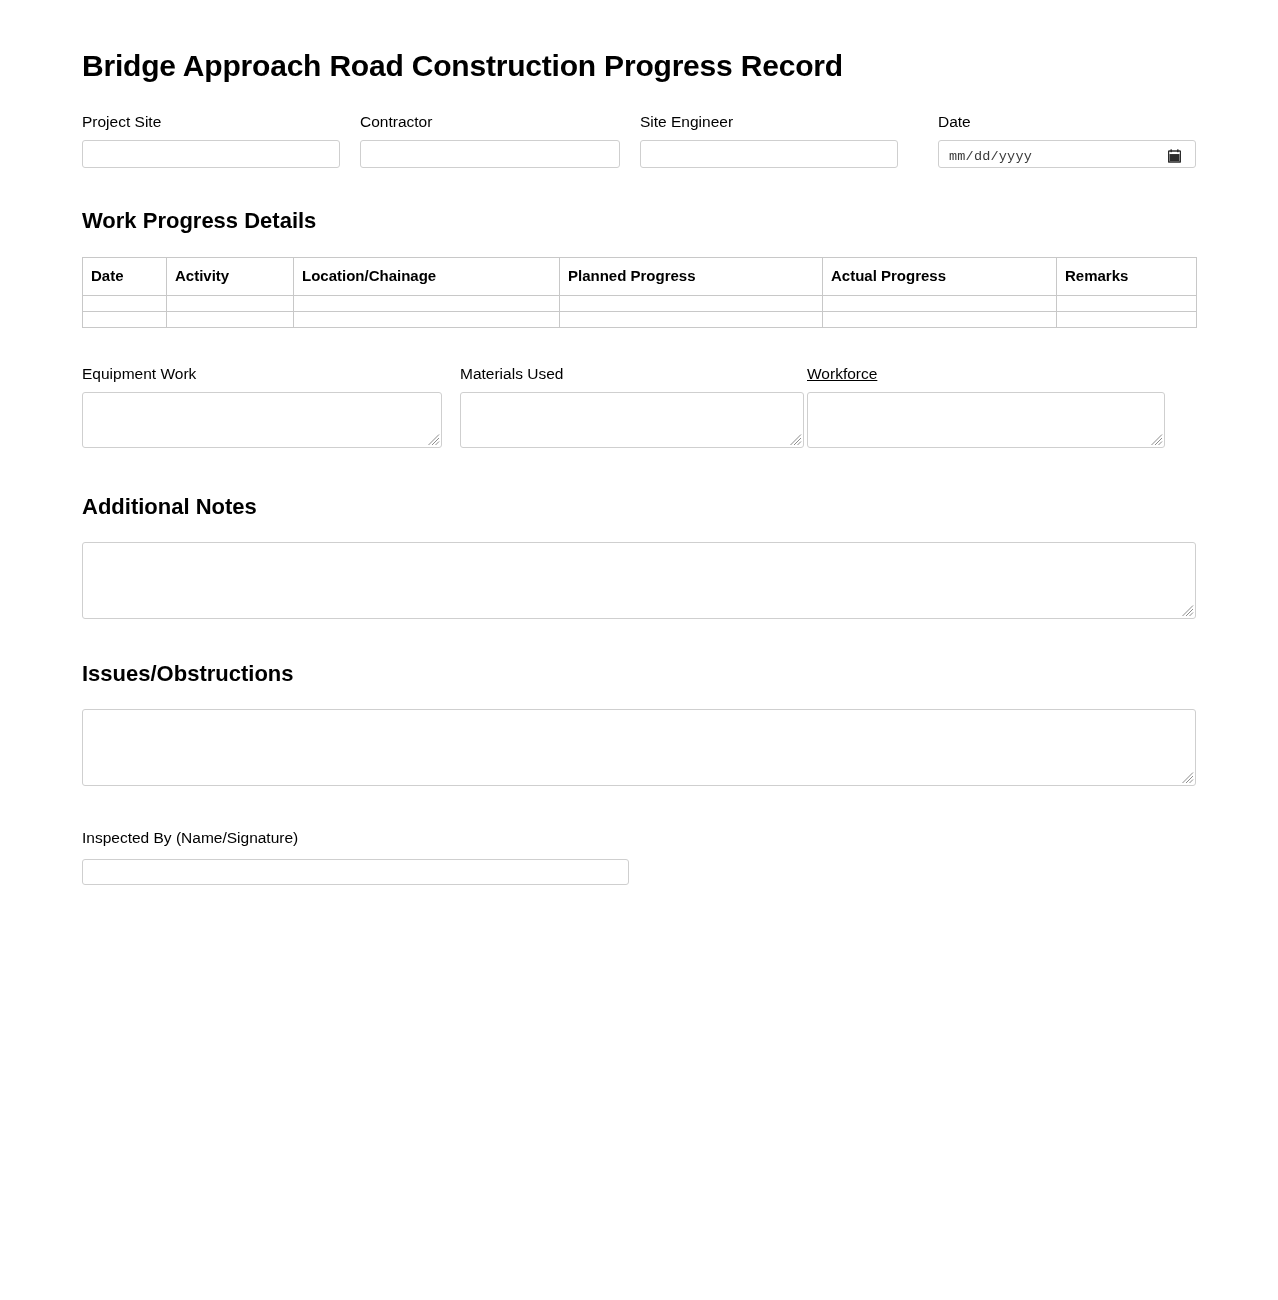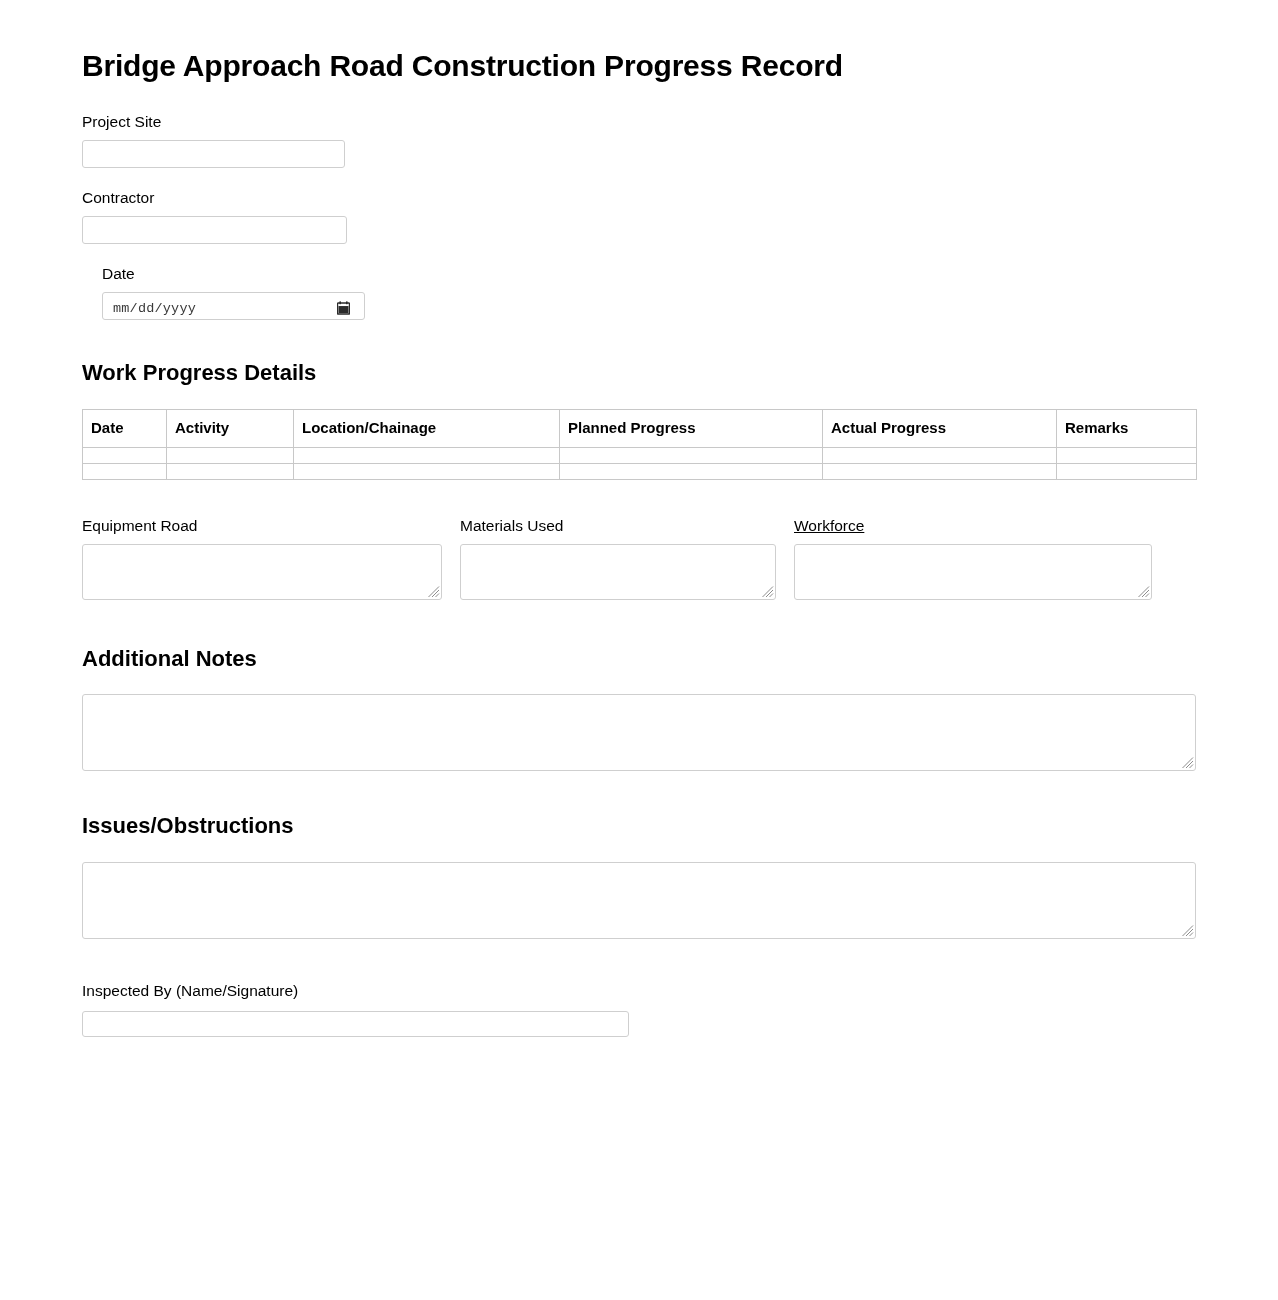--- a/index.html
+++ b/index.html
@@ -104,21 +104,20 @@
     width: 13px;
     height: 13px;
     pointer-events: none;
   }
 
   
   .top-row {
     display: flex;
     gap: 20px;
     margin-bottom: 40px;
-    flex-direction: column;
   }
   .top-row .col-site     { width: 263px; }
   .top-row .col-contract { width: 265px; }
   .top-row .col-engineer { width: 263px; }
   .top-row .col-date     { width: 263px; margin-left: 20px; }
 
   
   .progress-table {
     width: 1114px;
     border-collapse: collapse;
@@ -149,21 +148,21 @@
   .col-w-planned   { width: 263px; }
   .col-w-actual    { width: 234px; }
   .col-w-remarks   { width: 140px; }
 
   
   .triple-row {
     display: flex;
     margin-bottom: 46px;
   }
   .triple-row .cell-equipment { width: 360px; margin-right: 18px; }
-  .triple-row .cell-materials { width: 316px; margin-right: 18px; }
+  .triple-row .cell-materials { width: 344px; margin-right: 3px; }
   .triple-row .cell-workforce { width: 358px; text-decoration: underline; }
   .triple-row .textarea-box   { height: 56px; }
 
   
   .wide-section { margin-bottom: 42px; }
   .wide-section .textarea-box {
     width: 1114px;
     height: 77px;
   }
 
@@ -189,20 +188,24 @@
     <div class="col-site">
       <label class="field-label">Project Site</label>
       <input class="text-input" type="text" value="" style="">
     </div>
 
     <div class="col-contract">
       <label class="field-label">Contractor</label>
       <input class="text-input" type="text" value="" style="">
     </div>
 
+    <div class="col-engineer">
+      <label class="field-label">Site Engineer</label>
+      <input class="text-input" type="text" value="" style="">
+    </div>
 
     <div class="col-date">
       <label class="field-label">Date</label>
       <div class="date-input">
         <span class="date-placeholder">mm/dd/yyyy</span>
         <svg class="calendar-icon" viewBox="0 0 14 15">
           <rect x="0.5" y="2" width="13" height="12" rx="1" fill="none" stroke="#2b2b2b" stroke-width="1.6"></rect>
           <rect x="1.6" y="5.4" width="10.8" height="7.6" fill="#2b2b2b"></rect>
           <rect x="2.6" y="0.4" width="1.7" height="3" fill="#2b2b2b"></rect>
           <rect x="9.7" y="0.4" width="1.7" height="3" fill="#2b2b2b"></rect>
@@ -249,21 +252,21 @@
         <td></td>
         <td></td>
         <td></td>
       </tr>
     </tbody>
   </table>
 
   <div class="triple-row">
 
     <div class="cell-equipment">
-      <label class="field-label">Equipment Road</label>
+      <label class="field-label">Equipment Work</label>
       <div class="textarea-box">
         <svg class="resize-grip" viewBox="0 0 13 13">
           <path d="M12 5 L5 12 M12 8.5 L8.5 12 M12 1.5 L1.5 12" stroke="#8d8d8d" stroke-width="1" fill="none"></path>
         </svg>
       </div>
     </div>
 
     <div class="cell-materials">
       <label class="field-label">Materials Used</label>
       <div class="textarea-box">

